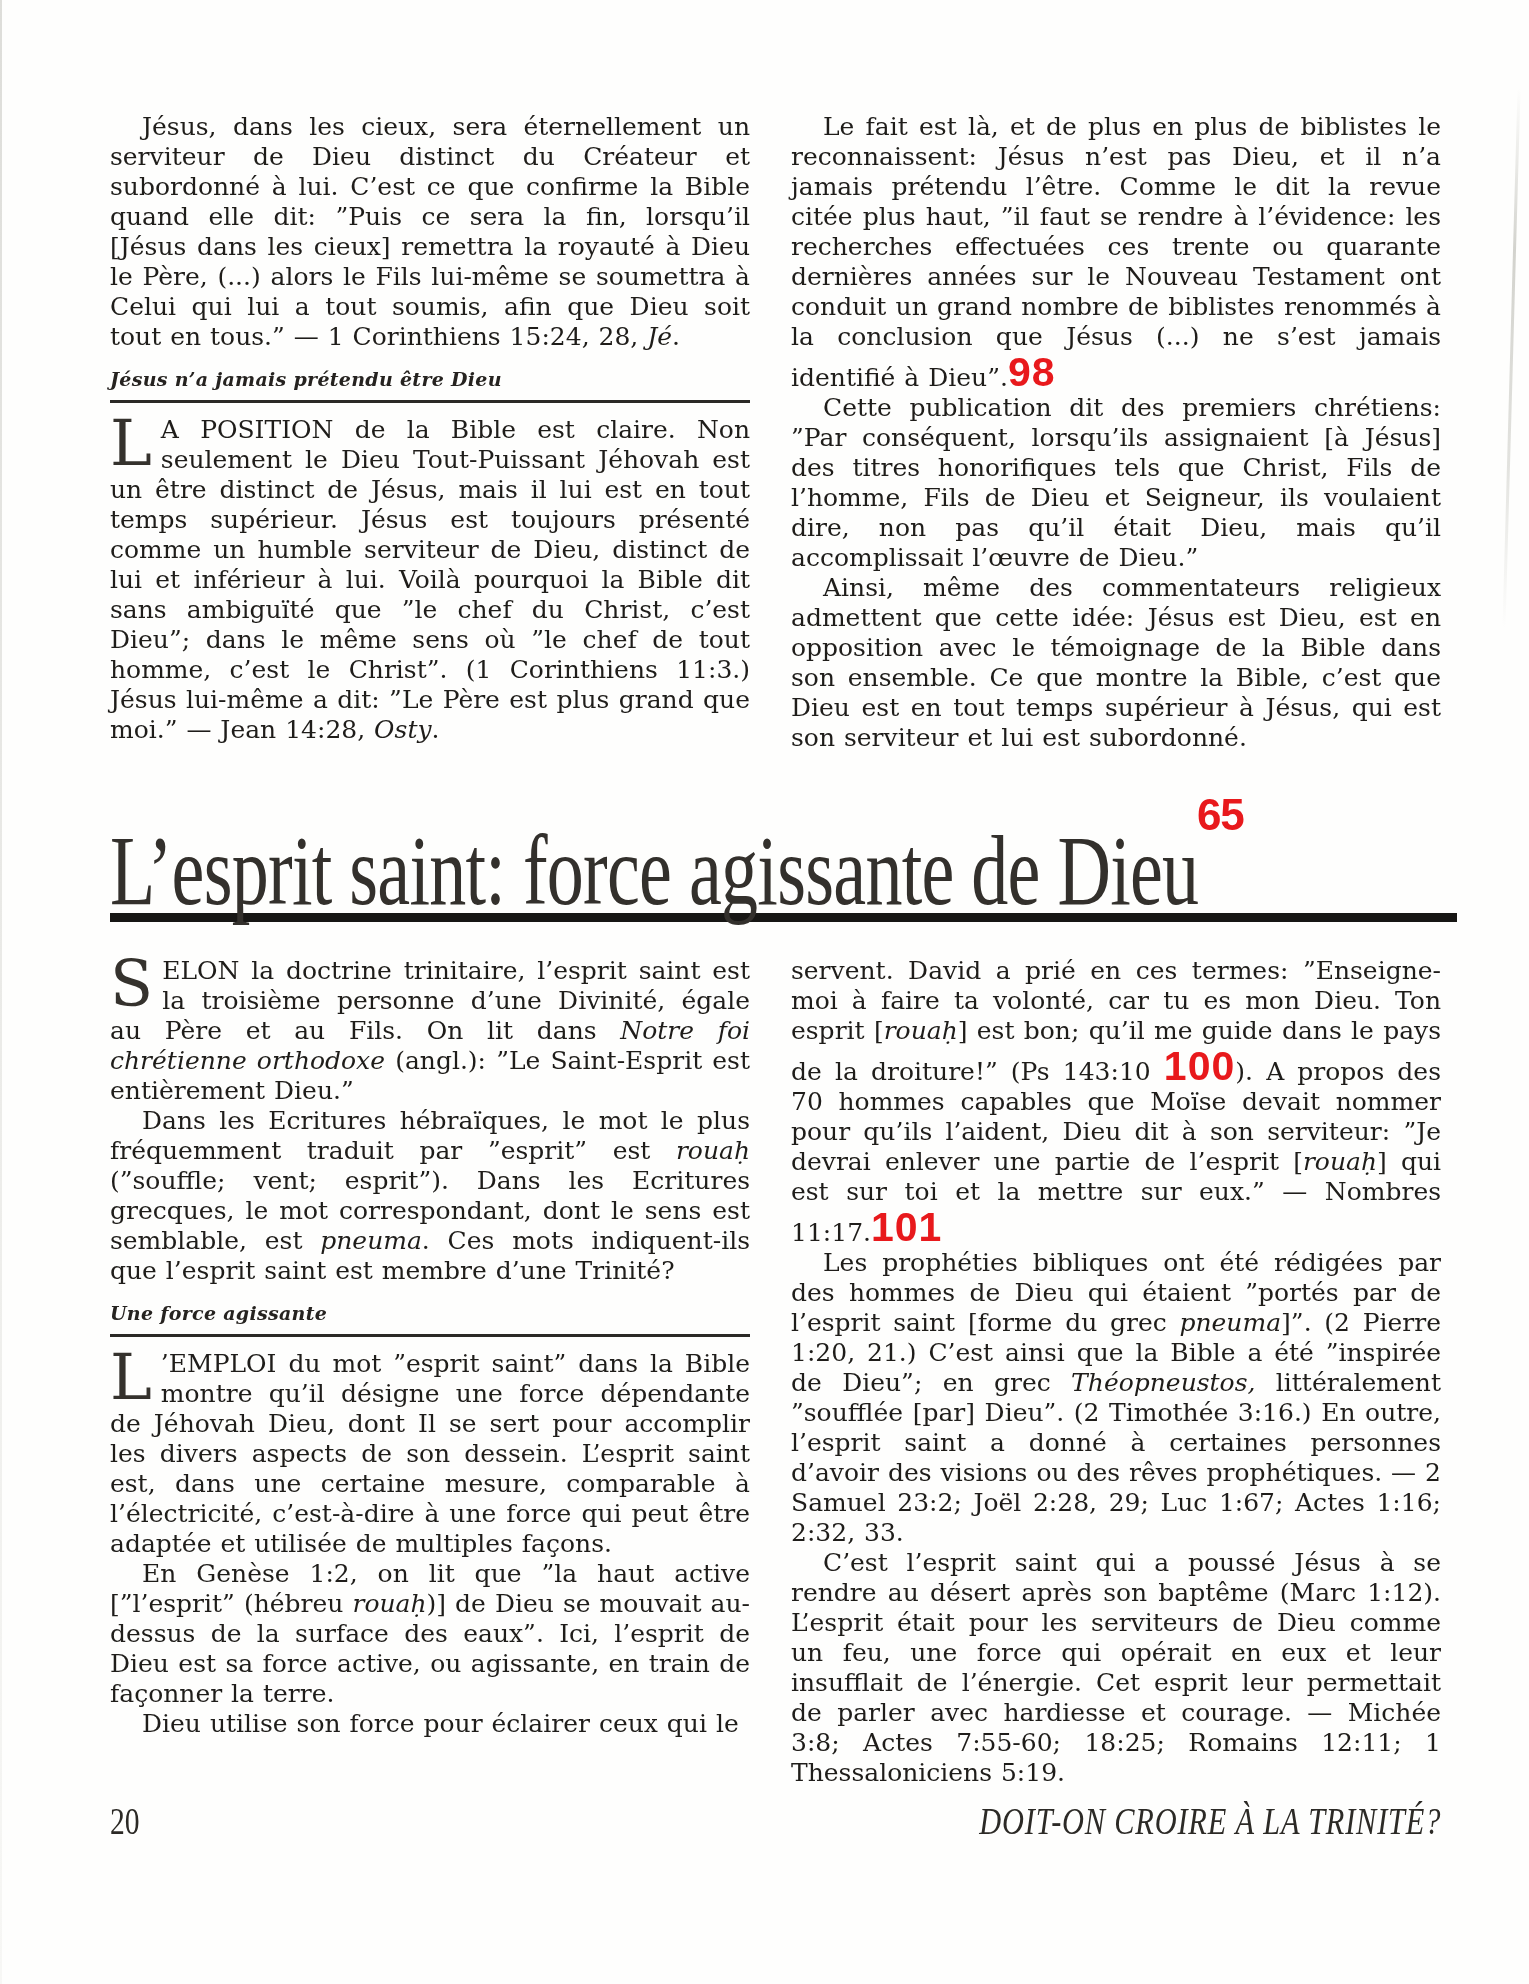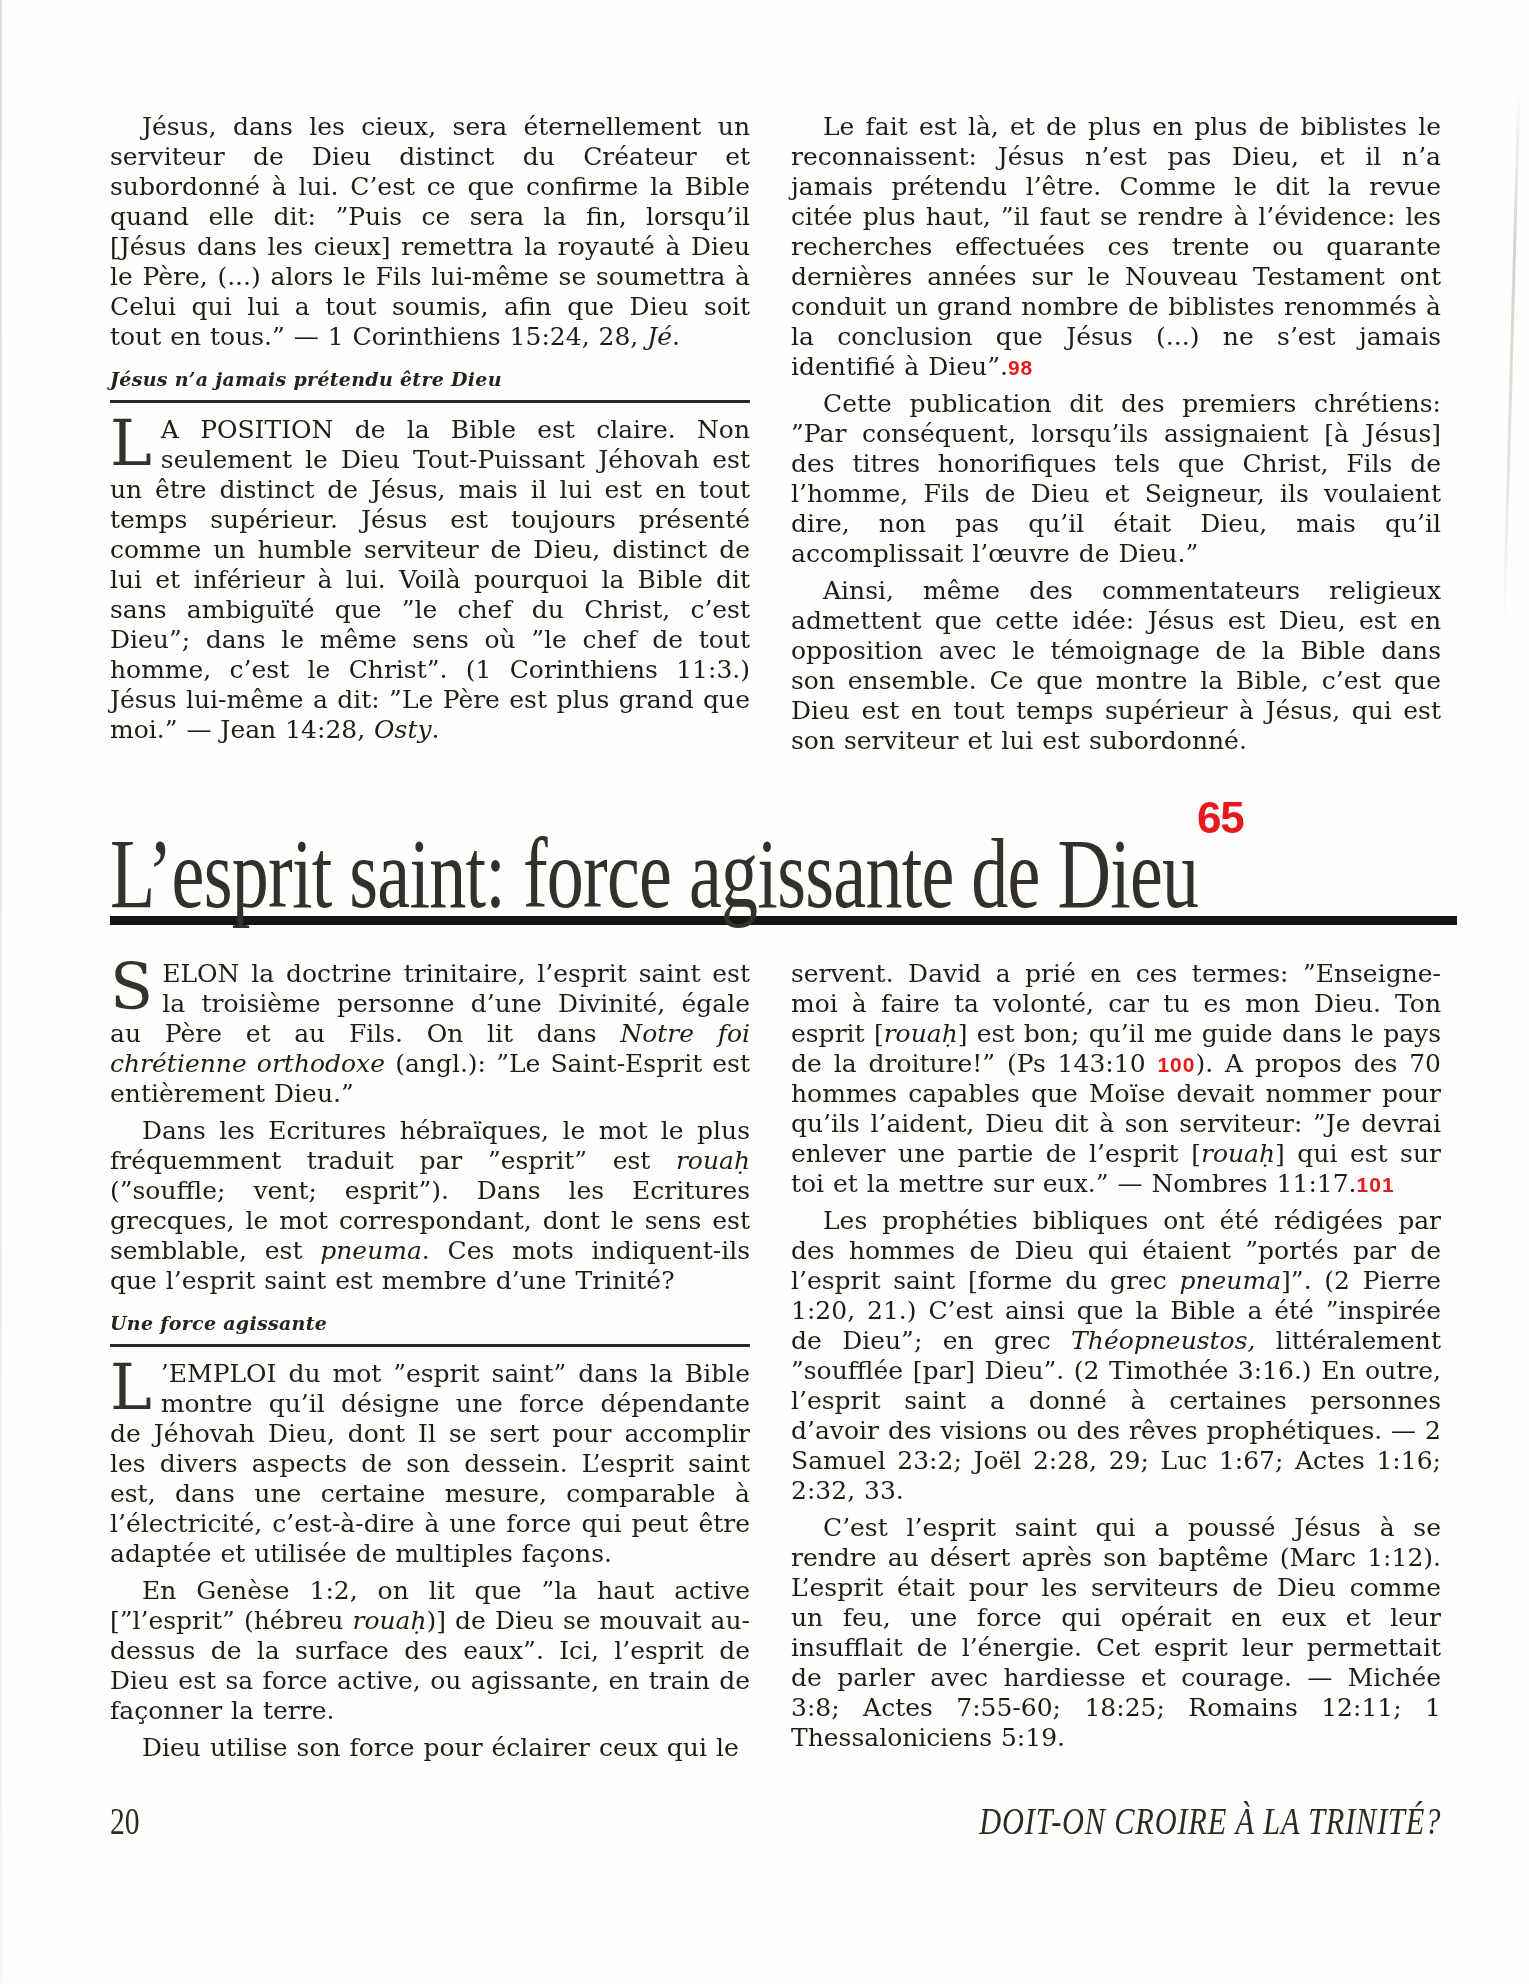--- a/index.html
+++ b/index.html
@@ -31,27 +31,27 @@
   }
   .col-left{width:640px;flex:0 0 640px;}
   .col-right{width:650px;flex:0 0 650px;}
   .para{
     font-size:25px;
     line-height:30px;
     text-align:justify;
     color:var(--ink);
     word-spacing:1px;
   }
-  .para + .para{margin-top:7px;}
+  .para + .para{}
   .indent{text-indent:32px;}
   .it,.para .it{font-style:italic;}
   .rn{
     font-family:"Liberation Sans", sans-serif;
     font-weight:bold;
-    font-size:21px;
+    font-size:41px;
     line-height:1;
     color:var(--accent-red);
     letter-spacing:1px;
   }
   .subhead{
     font-size:19px;
     font-weight:bold;
     font-style:italic;
     letter-spacing:.3px;
     padding:0 0 10px 0;

